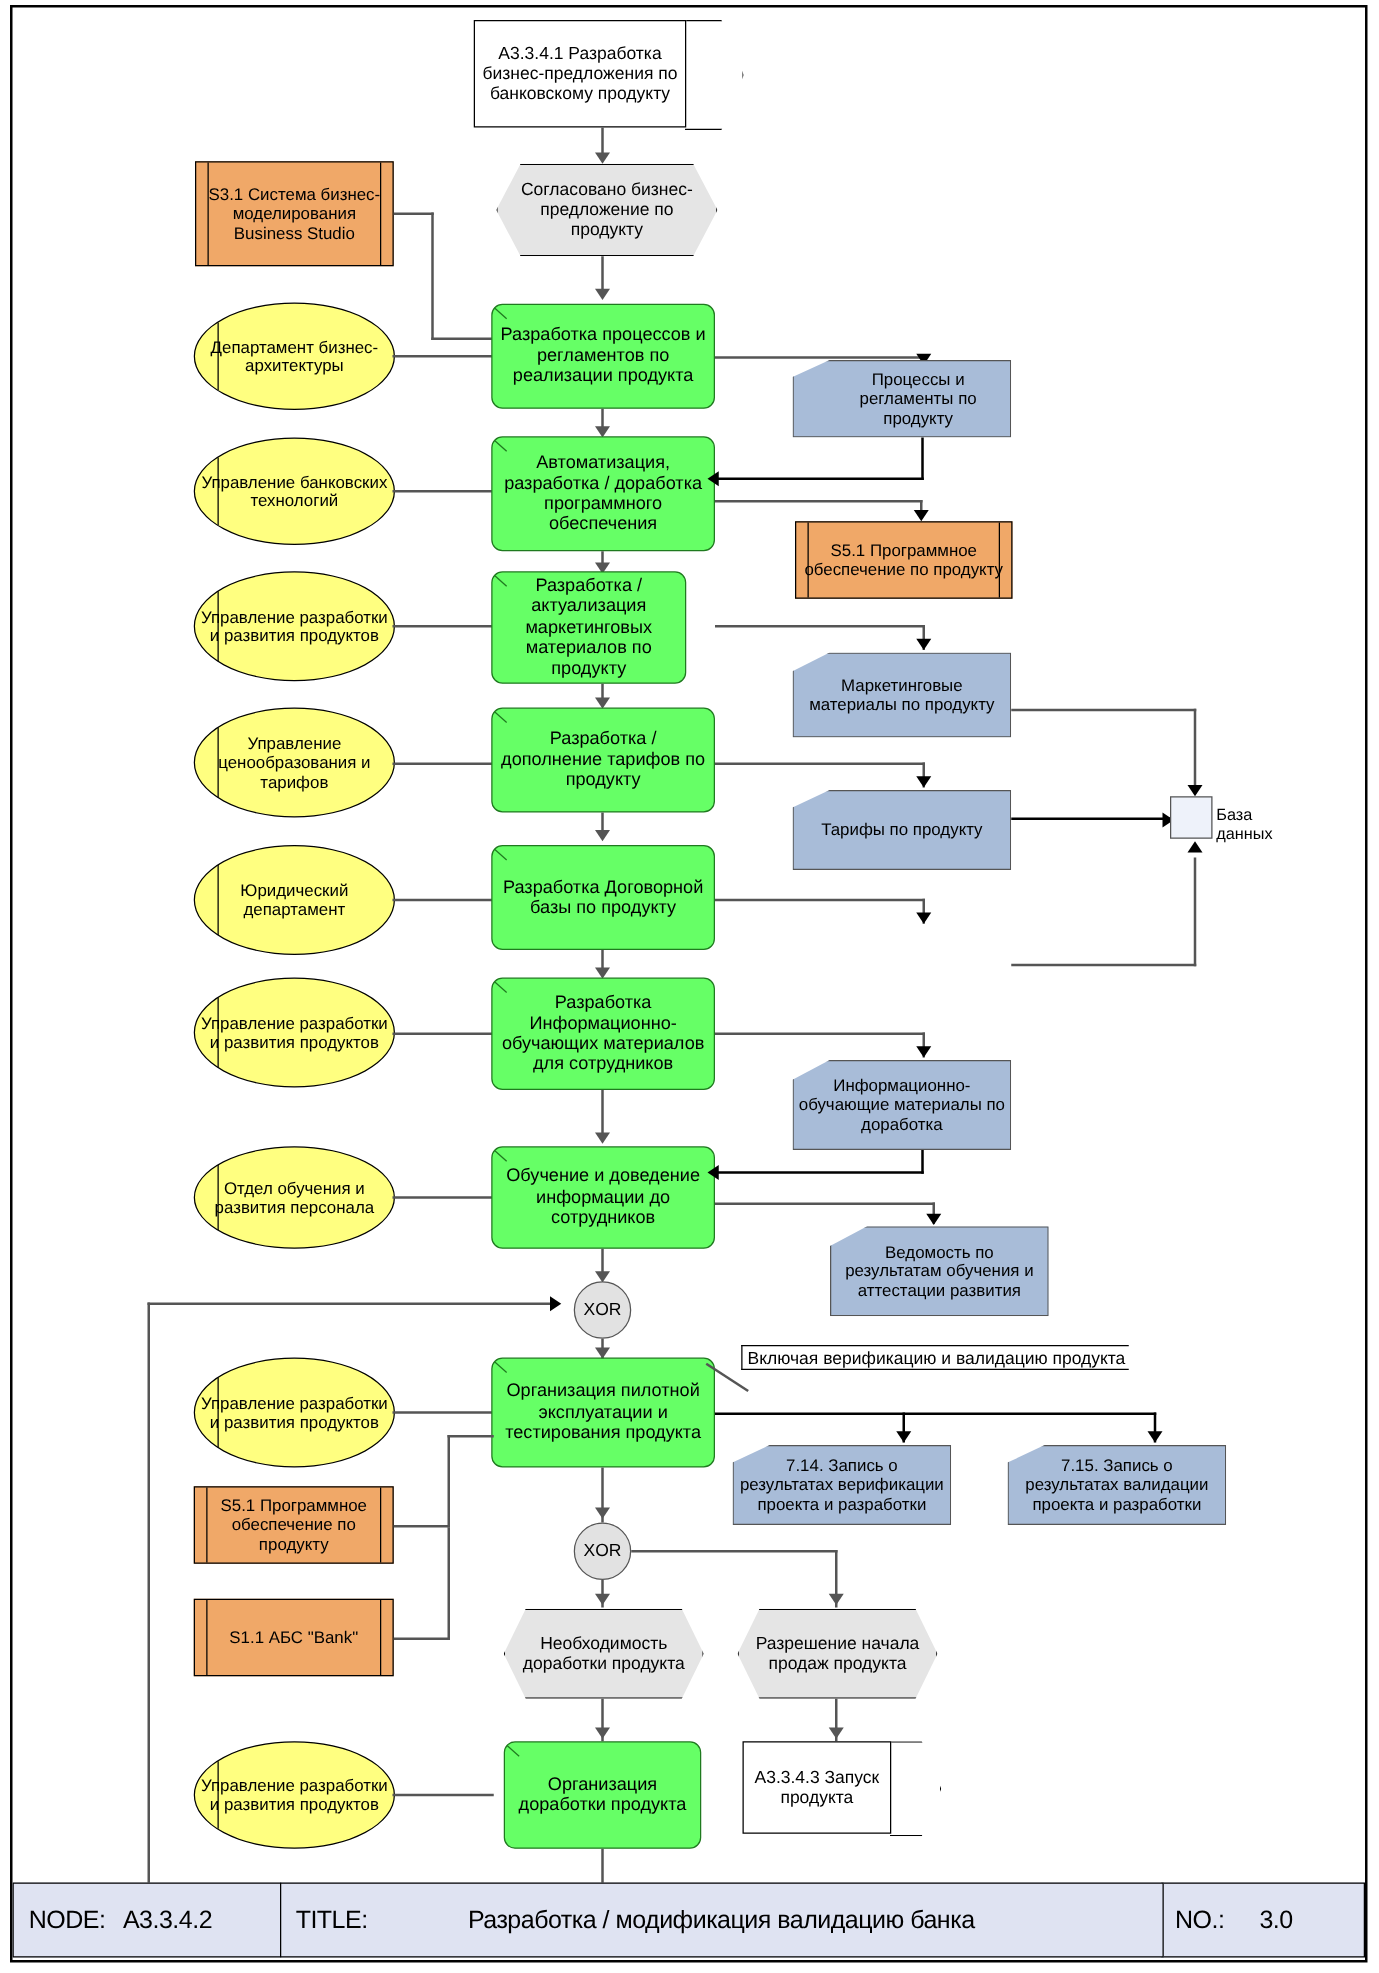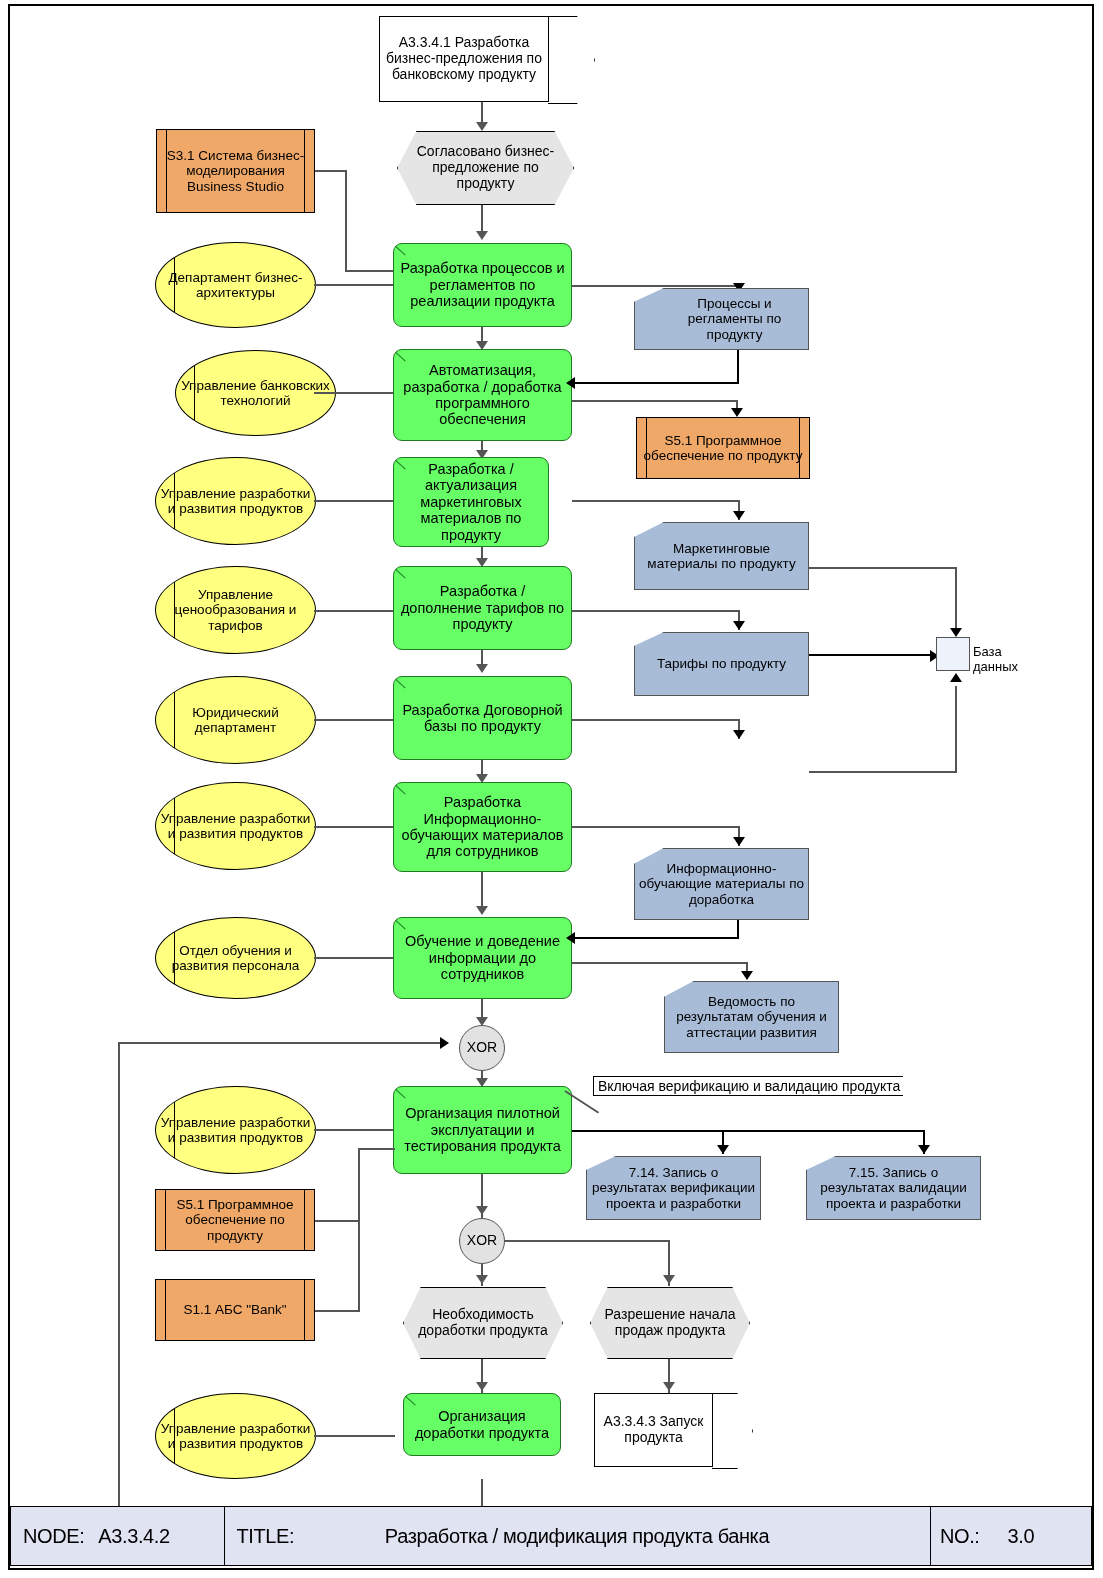--- a/index.html
+++ b/index.html
@@ -96,21 +96,21 @@
 
   <div class="ln" style="left:315px;top:170px;width:32px;height:2px;"></div>
   <div class="ln" style="left:345px;top:170px;width:2px;height:102px;"></div>
   <div class="ln" style="left:345px;top:270px;width:50px;height:2px;"></div>
 
   <div class="node role" style="left:155px;top:242px;width:161px;height:86px;">
     <span class="lbl">Департамент бизнес-архитектуры</span>
   </div>
   <div class="ln" style="left:314px;top:284px;width:81px;height:2px;"></div>
 
-  <div class="node role" style="left:155px;top:350px;width:161px;height:86px;margin-left:20px;">
+  <div class="node role" style="left:155px;top:350px;width:161px;height:86px;">
     <span class="lbl">Управление банковских технологий</span>
   </div>
   <div class="ln" style="left:314px;top:392px;width:81px;height:2px;"></div>
 
   <div class="node role" style="left:155px;top:457px;width:161px;height:88px;">
     <span class="lbl">Управление разработки и развития продуктов</span>
   </div>
   <div class="ln" style="left:314px;top:500px;width:81px;height:2px;"></div>
 
   <div class="node role" style="left:155px;top:566px;width:161px;height:88px;">
@@ -212,21 +212,21 @@
   </div>
   <div class="ln" style="left:481px;top:1359px;width:2px;height:34px;"></div>
   <div class="arw arw-d" style="left:476px;top:1382px;"></div>
 
   <div class="node event" style="left:590px;top:1287px;width:160px;height:72px;">
     <span class="lbl">Разрешение начала продаж продукта</span>
   </div>
   <div class="ln" style="left:668px;top:1359px;width:2px;height:34px;"></div>
   <div class="arw arw-d" style="left:663px;top:1382px;"></div>
 
-  <div class="node activity" style="left:403px;top:1393px;width:158px;height:63px;">
+  <div class="node activity" style="left:403px;top:1393px;width:158px;height:86px;">
     <span class="lbl">Организация доработки продукта</span>
   </div>
 
   <div class="exttail" style="left:712px;top:1393px;width:40px;height:74px;clip-path:polygon(0 0,62% 0,100% 50%,62% 100%,0 100%);"></div>
   <div class="node extbox" style="left:594px;top:1393px;width:119px;height:74px;">
     <span class="lbl">A3.3.4.3 Запуск продукта</span>
   </div>
 
   <div class="ln" style="left:481px;top:1479px;width:2px;height:32px;"></div>
   <div class="ln" style="left:118px;top:1509px;width:365px;height:2px;"></div>
@@ -337,20 +337,20 @@
   <div class="ln" style="left:358px;top:1222px;width:2px;height:90px;"></div>
 
   <div id="footer">
     <div class="cell" id="f-node">
       <span>NODE:</span>
       <span style="width:14px"></span>
       <span>A3.3.4.2</span>
     </div>
     <div class="cell" id="f-title">
       <span style="position:relative;z-index:2;">TITLE:</span>
-      <span class="ttxt">Разработка / модификация продукта банка</span>
+      <span class="ttxt">Разработка / модификация валидацию банка</span>
     </div>
     <div class="cell" id="f-no">
       <span>NO.:</span>
       <span class="nov">3.0</span>
     </div>
   </div>
 </div>
 
 </body></html>

